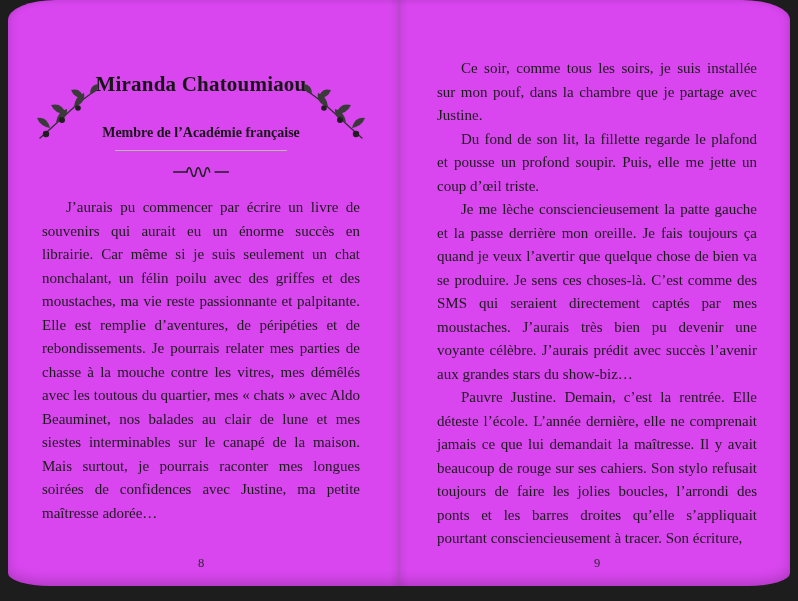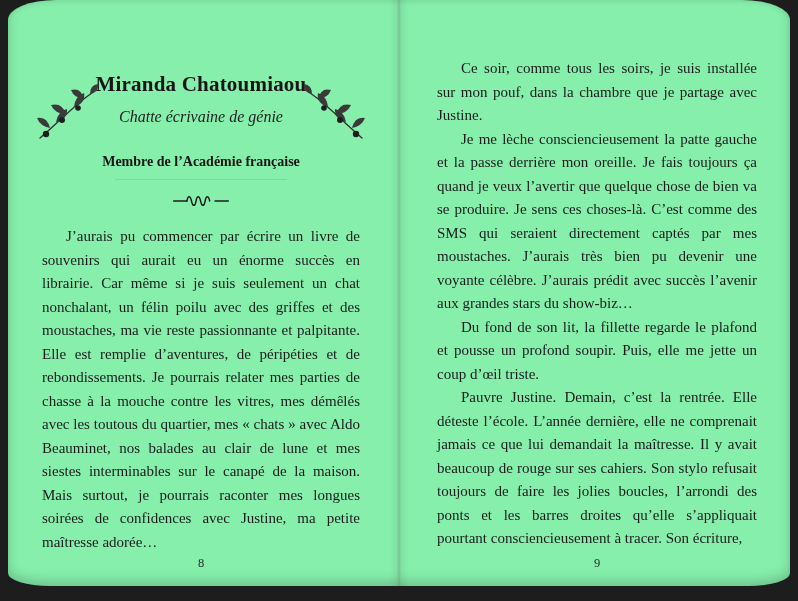--- a/index.html
+++ b/index.html
@@ -12,21 +12,21 @@
     font-family: "Liberation Serif", serif;
   }
   .stage { position: relative; width: 798px; height: 601px; }
 
   .spread {
     position: absolute;
     left: 8px;
     top: 0;
     width: 782px;
     height: 586px;
-    background: #86efac;
+    background: #d946ef;
     border-radius: 48px 48px 42px 42px / 20px 20px 13px 13px;
     box-shadow: inset 0 -5px 12px rgba(0,0,0,0.18), inset 0 2px 4px rgba(0,0,0,0.05);
   }
 
   .spine {
     position: absolute;
     left: 381px;
     top: 0;
     width: 20px;
     height: 100%;
@@ -141,21 +141,20 @@
             </g>
             <g fill="#1e1e1e">
               <circle cx="10" cy="50" r="3.2"></circle>
               <circle cx="26" cy="36" r="3.0"></circle>
               <circle cx="42" cy="24" r="2.8"></circle>
             </g>
           </svg>
         </span>
 
         <h1 class="title">Miranda Chatoumiaou</h1>
-        <div class="subtitle">Chatte écrivaine de génie</div>
         <div class="affiliation">Membre de l’Académie française</div>
         <div class="header-rule"></div>
 
         <div class="divider">
           <svg viewBox="0 0 70 18" aria-hidden="true">
             <path d="M2 9 H18" fill="none" stroke="#1f1f1f" stroke-width="1.8" stroke-linecap="round"></path>
             <path d="M18 9 c1.2 -7 4 -7 5.5 0 c1.5 7 4.3 7 5.5 0 c1.2 -7 4 -7 5.5 0 c1.5 7 4.3 7 5.5 0 c1.2 -7 4 -7 5.5 0" fill="none" stroke="#1f1f1f" stroke-width="1.8" stroke-linecap="round"></path>
             <path d="M52 9 H68" fill="none" stroke="#1f1f1f" stroke-width="1.8" stroke-linecap="round"></path>
           </svg>
         </div>
@@ -164,22 +163,22 @@
       <div class="body-text">
         <p>J’aurais pu commencer par écrire un livre de souvenirs qui aurait eu un énorme succès en librairie. Car même si je suis seulement un chat nonchalant, un félin poilu avec des griffes et des moustaches, ma vie reste passionnante et palpitante. Elle est remplie d’aventures, de péripéties et de rebondissements. Je pourrais relater mes parties de chasse à la mouche contre les vitres, mes démêlés avec les toutous du quartier, mes « chats » avec Aldo Beauminet, nos balades au clair de lune et mes siestes interminables sur le canapé de la maison. Mais surtout, je pourrais raconter mes longues soirées de confidences avec Justine, ma petite maîtresse adorée…</p>
       </div>
 
       <div class="folio">8</div>
     </section>
 
     <section class="page page-right" lang="fr">
       <div class="body-text">
         <p>Ce soir, comme tous les soirs, je suis installée sur mon pouf, dans la chambre que je partage avec Justine.</p>
+        <p>Du fond de son lit, la fillette regarde le plafond et pousse un profond soupir. Puis, elle me jette un coup d’œil triste.</p>
         <p>Je me lèche consciencieusement la patte gauche et la passe derrière mon oreille. Je fais toujours ça quand je veux l’avertir que quelque chose de bien va se produire. Je sens ces choses-là. C’est comme des SMS qui seraient directement captés par mes moustaches. J’aurais très bien pu devenir une voyante célèbre. J’aurais prédit avec succès l’avenir aux grandes stars du show-biz…</p>
-        <p>Du fond de son lit, la fillette regarde le plafond et pousse un profond soupir. Puis, elle me jette un coup d’œil triste.</p>
         <p>Pauvre Justine. Demain, c’est la rentrée. Elle déteste l’école. L’année dernière, elle ne comprenait jamais ce que lui demandait la maîtresse. Il y avait beaucoup de rouge sur ses cahiers. Son stylo refusait toujours de faire les jolies boucles, l’arrondi des ponts et les barres droites qu’elle s’appliquait pourtant consciencieusement à tracer. Son écriture,</p>
       </div>
 
       <div class="folio">9</div>
     </section>
 
     <div class="spine"></div>
   </div>
 </div>
 

